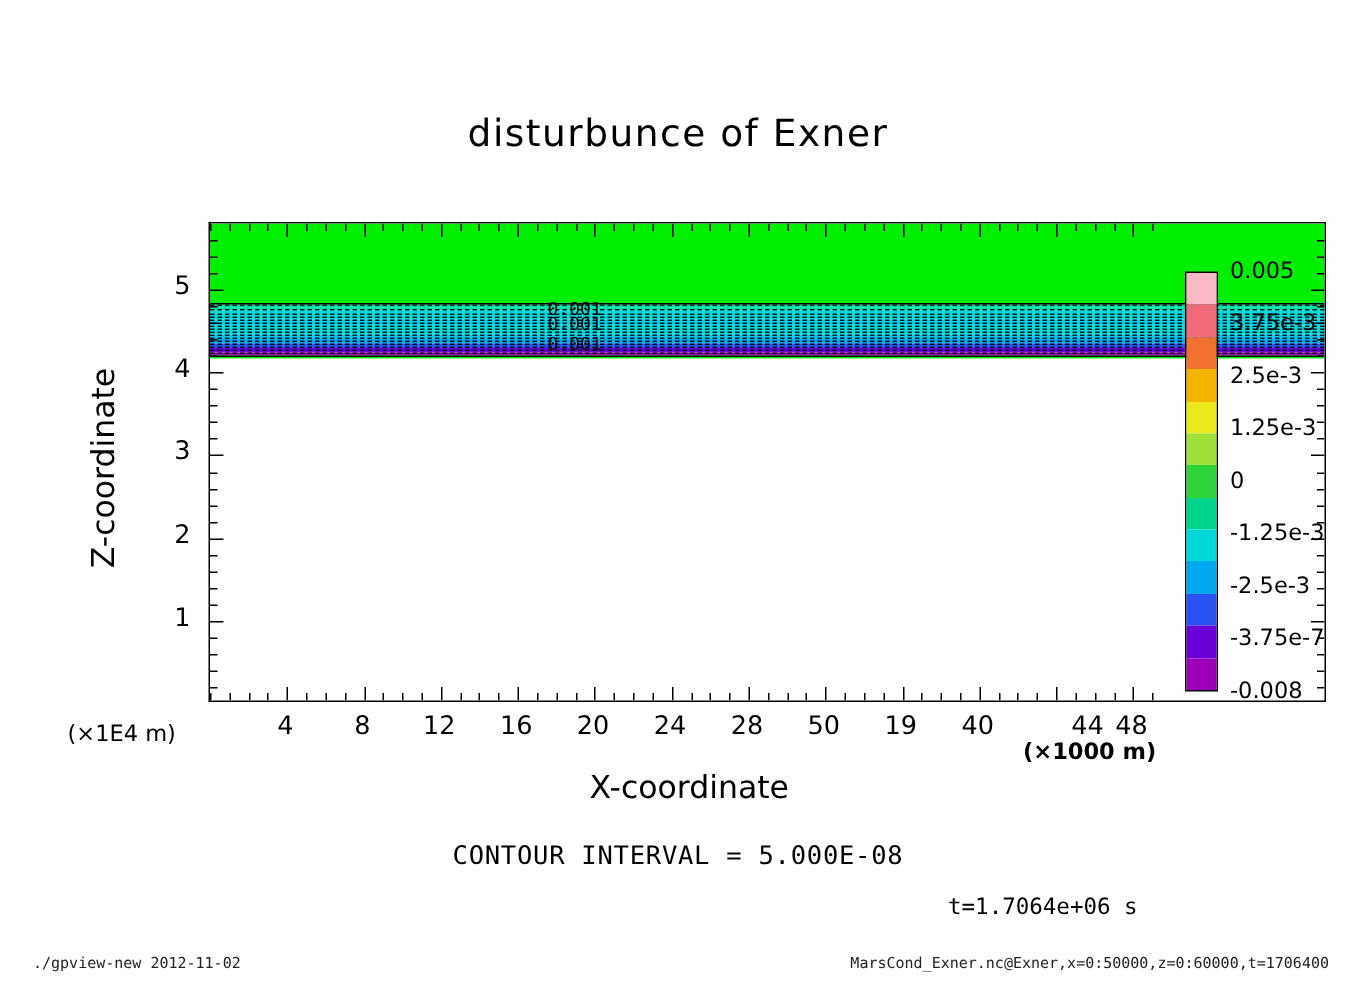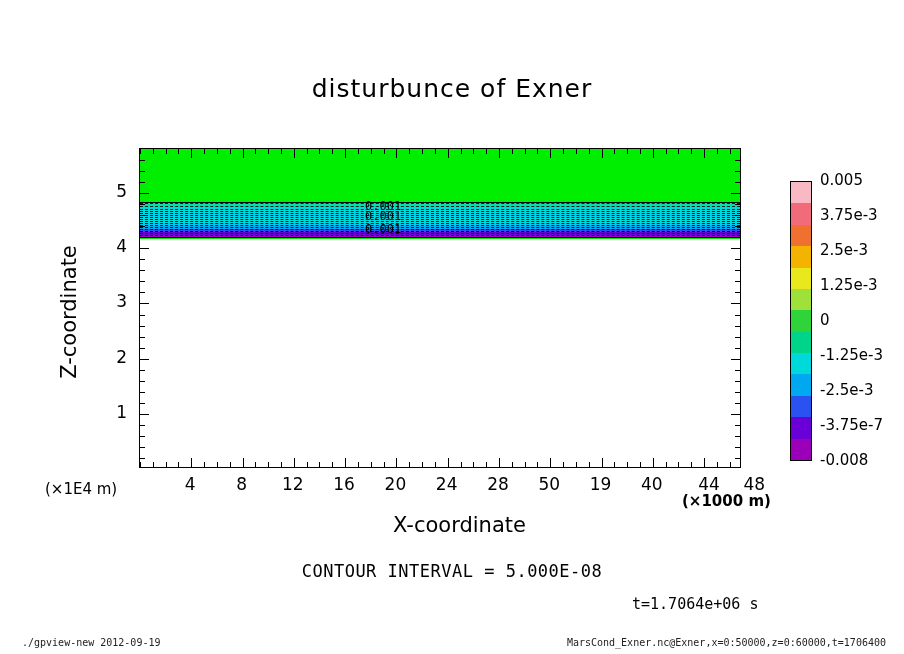--- a/index.html
+++ b/index.html
@@ -23,21 +23,21 @@
     width: 904px;
     text-align: center;
     font-size: 25px;
     letter-spacing: 1px;
     color: #000;
   }
 
   
   #plot-frame {
     left: 139px; top: 148px;
-    width: 602px; height: 320px;
+    width: 745px; height: 320px;
     border: 1px solid #000;
     box-sizing: border-box;
     background: #ffffff;
     overflow: hidden;
   }
   
   #data-band {
     position: absolute;
     left: 0; right: 0;
     top: 0;
@@ -379,21 +379,21 @@
     <div class="xlabel-val" style="left: 170.28px; top: 474px;">4</div>
     <div class="xlabel-val" style="left: 221.56px; top: 474px;">8</div>
     <div class="xlabel-val" style="left: 272.84px; top: 474px;">12</div>
     <div class="xlabel-val" style="left: 324.12px; top: 474px;">16</div>
     <div class="xlabel-val" style="left: 375.4px; top: 474px;">20</div>
     <div class="xlabel-val" style="left: 426.68px; top: 474px;">24</div>
     <div class="xlabel-val" style="left: 477.96px; top: 474px;">28</div>
     <div class="xlabel-val" style="left: 529.24px; top: 474px;">50</div>
     <div class="xlabel-val" style="left: 580.52px; top: 474px;">19</div>
     <div class="xlabel-val" style="left: 631.8px; top: 474px;">40</div>
-    <div class="xlabel-val" style="left: 689px; top: 474px;">44</div>
+    <div class="xlabel-val" style="left: 705px; top: 474px;">44</div>
     <div class="xlabel-val" style="left: 734.36px; top: 474px;">48</div>
   </div>
 <div class="abs" id="y-tick-labels">
     <div class="ylabel-val" style="left: 97px; top: 401.828px;">1</div>
     <div class="ylabel-val" style="left: 97px; top: 346.655px;">2</div>
     <div class="ylabel-val" style="left: 97px; top: 291.483px;">3</div>
     <div class="ylabel-val" style="left: 97px; top: 236.31px;">4</div>
     <div class="ylabel-val" style="left: 97px; top: 181.138px;">5</div>
   </div>
 
@@ -424,14 +424,14 @@
     <div class="cb-tick-label" style="top: 276px;">1.25e-3</div>
     <div class="cb-tick-label" style="top: 311px;">0</div>
     <div class="cb-tick-label" style="top: 346px;">-1.25e-3</div>
     <div class="cb-tick-label" style="top: 381px;">-2.5e-3</div>
     <div class="cb-tick-label" style="top: 416px;">-3.75e-7</div>
     <div class="cb-tick-label" style="top: 451px;">-0.008</div>
   </div>
 
 <div class="abs" id="contour-interval">CONTOUR INTERVAL = 5.000E-08</div>
 <div class="abs" id="time-stamp">t=1.7064e+06 s</div>
-<div class="abs" id="footer-left">./gpview-new  2012-09-19</div>
+<div class="abs" id="footer-left">./gpview-new  2012-11-02</div>
 <div class="abs" id="footer-right">MarsCond_Exner.nc@Exner,x=0:50000,z=0:60000,t=1706400</div>
 
 </body></html>

